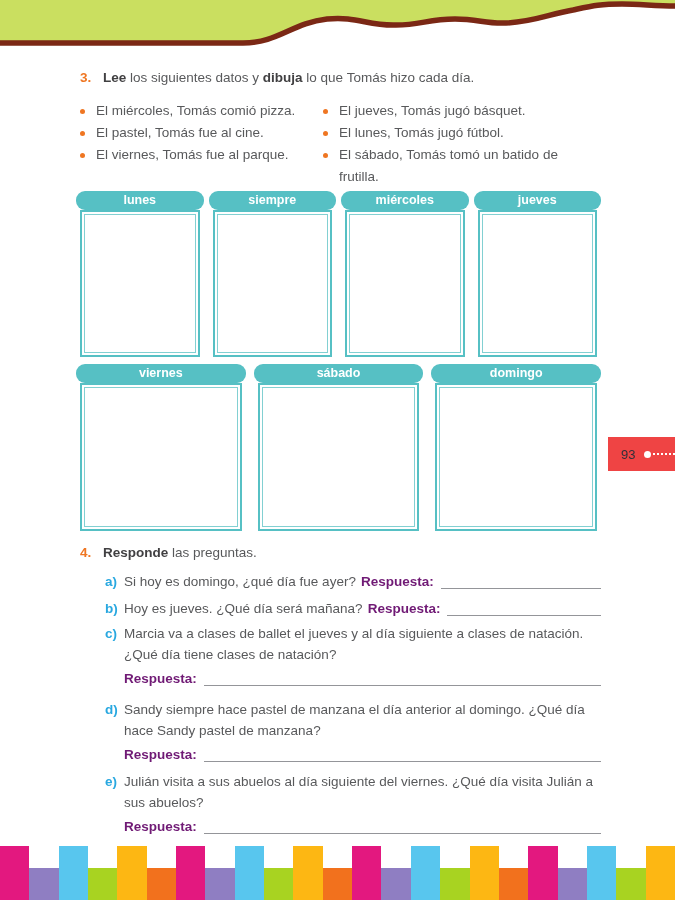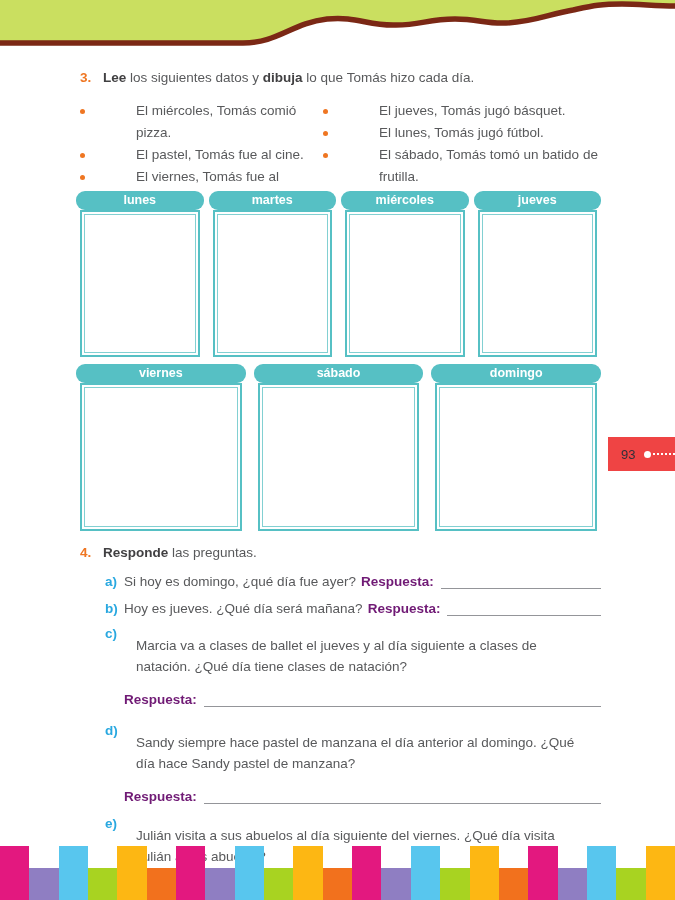--- a/index.html
+++ b/index.html
@@ -22,21 +22,21 @@
   .ex3 { top: 68px; }
   .ex4 { top: 543px; }
   .ex-head { display: flex; line-height: 19px; }
   .ex-num { color: #ef7622; font-weight: bold; width: 23px; flex: none; }
   .ex-title b { color: #414042; }
 
   .bullet-cols { display: flex; margin-top: 13px; }
   ul.bul { list-style: none; margin: 0; padding: 0; }
   .bul-left  { margin-left: 27px; width: 243px; flex: none; }
   .bul-right { margin-left: 17px; flex: 1; }
-  .bul li { display: flex; line-height: 22px; gap: 40px; }
+  .bul li { display: flex; line-height: 22px; }
   .dot { width: 5px; height: 5px; border-radius: 50%; background: #ef7622;
          margin: 9px 11px 0 0; flex: none; }
 
   
   .days-row { position: absolute; left: 76px; width: 525px; display: flex; }
   .days-row1 { top: 191px; gap: 5px; }
   .days-row2 { top: 364px; gap: 8px; }
   .day-cell { flex: 1; display: flex; flex-direction: column; }
   .day-tab {
     height: 19px; line-height: 19px;
@@ -61,21 +61,21 @@
   .q-a { margin-top: 9px; } .q-b { margin-top: 6px; } .q-c { margin-top: 4px; }
   .q-d { margin-top: 10px; } .q-e { margin-top: 6px; }
   .q-letter { margin-left: 25px; width: 19px; flex: none;
               color: #29a8e0; font-weight: bold; }
   .q-body { flex: 1; min-width: 0; justify-content: space-between; }
   .q-line { display: flex; }
   .q-text-inline { white-space: nowrap; }
   .resp { font-weight: bold; color: #701a75; white-space: nowrap; margin-left: 5px; }
   .resp-first { margin-left: 0; }
   .aline { flex: 1; border-bottom: 1.4px solid #949599; margin: 0 0 3px 7px; }
-  .q-text { margin: 12px; }
+  .q-text { margin: 0; }
   .resp-row { display: flex; margin-top: 3px; }
 
   
   .footer-bars { position: absolute; left: 0; bottom: 0; width: 675px; height: 54px;
                  display: flex; align-items: flex-end; }
   .fbar { flex: 1; }
   .fbar.tall { height: 54px; }
   .fbar.short { height: 32px; }
 </style>
 </head>
@@ -127,21 +127,21 @@
   </section>
 
   <div class="days-row days-row1">
     <div class="day-cell">
       <div class="day-tab">lunes</div>
       <div class="day-body">
         <div class="day-inner"></div>
       </div>
     </div>
     <div class="day-cell">
-      <div class="day-tab">martes</div>
+      <div class="day-tab">siempre</div>
       <div class="day-body">
         <div class="day-inner"></div>
       </div>
     </div>
     <div class="day-cell">
       <div class="day-tab">miércoles</div>
       <div class="day-body">
         <div class="day-inner"></div>
       </div>
     </div>

